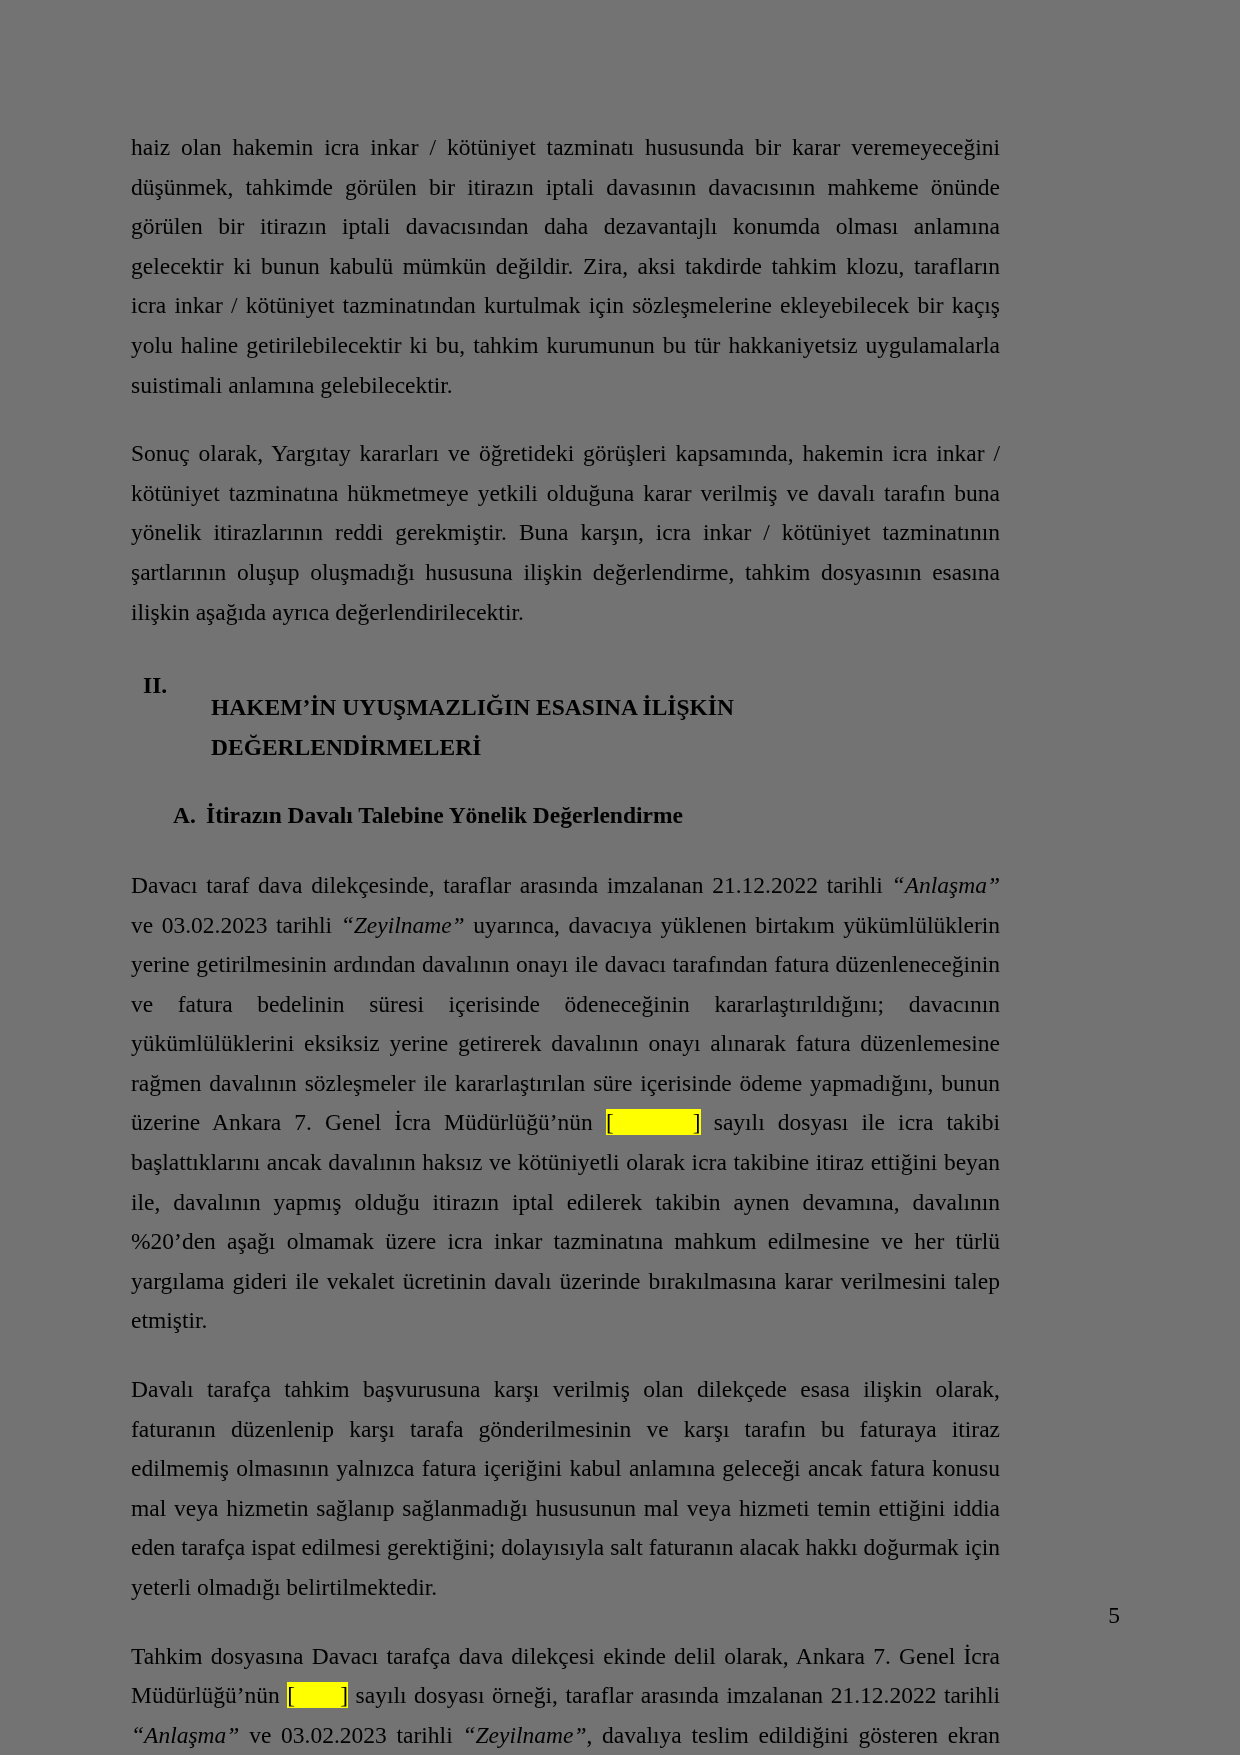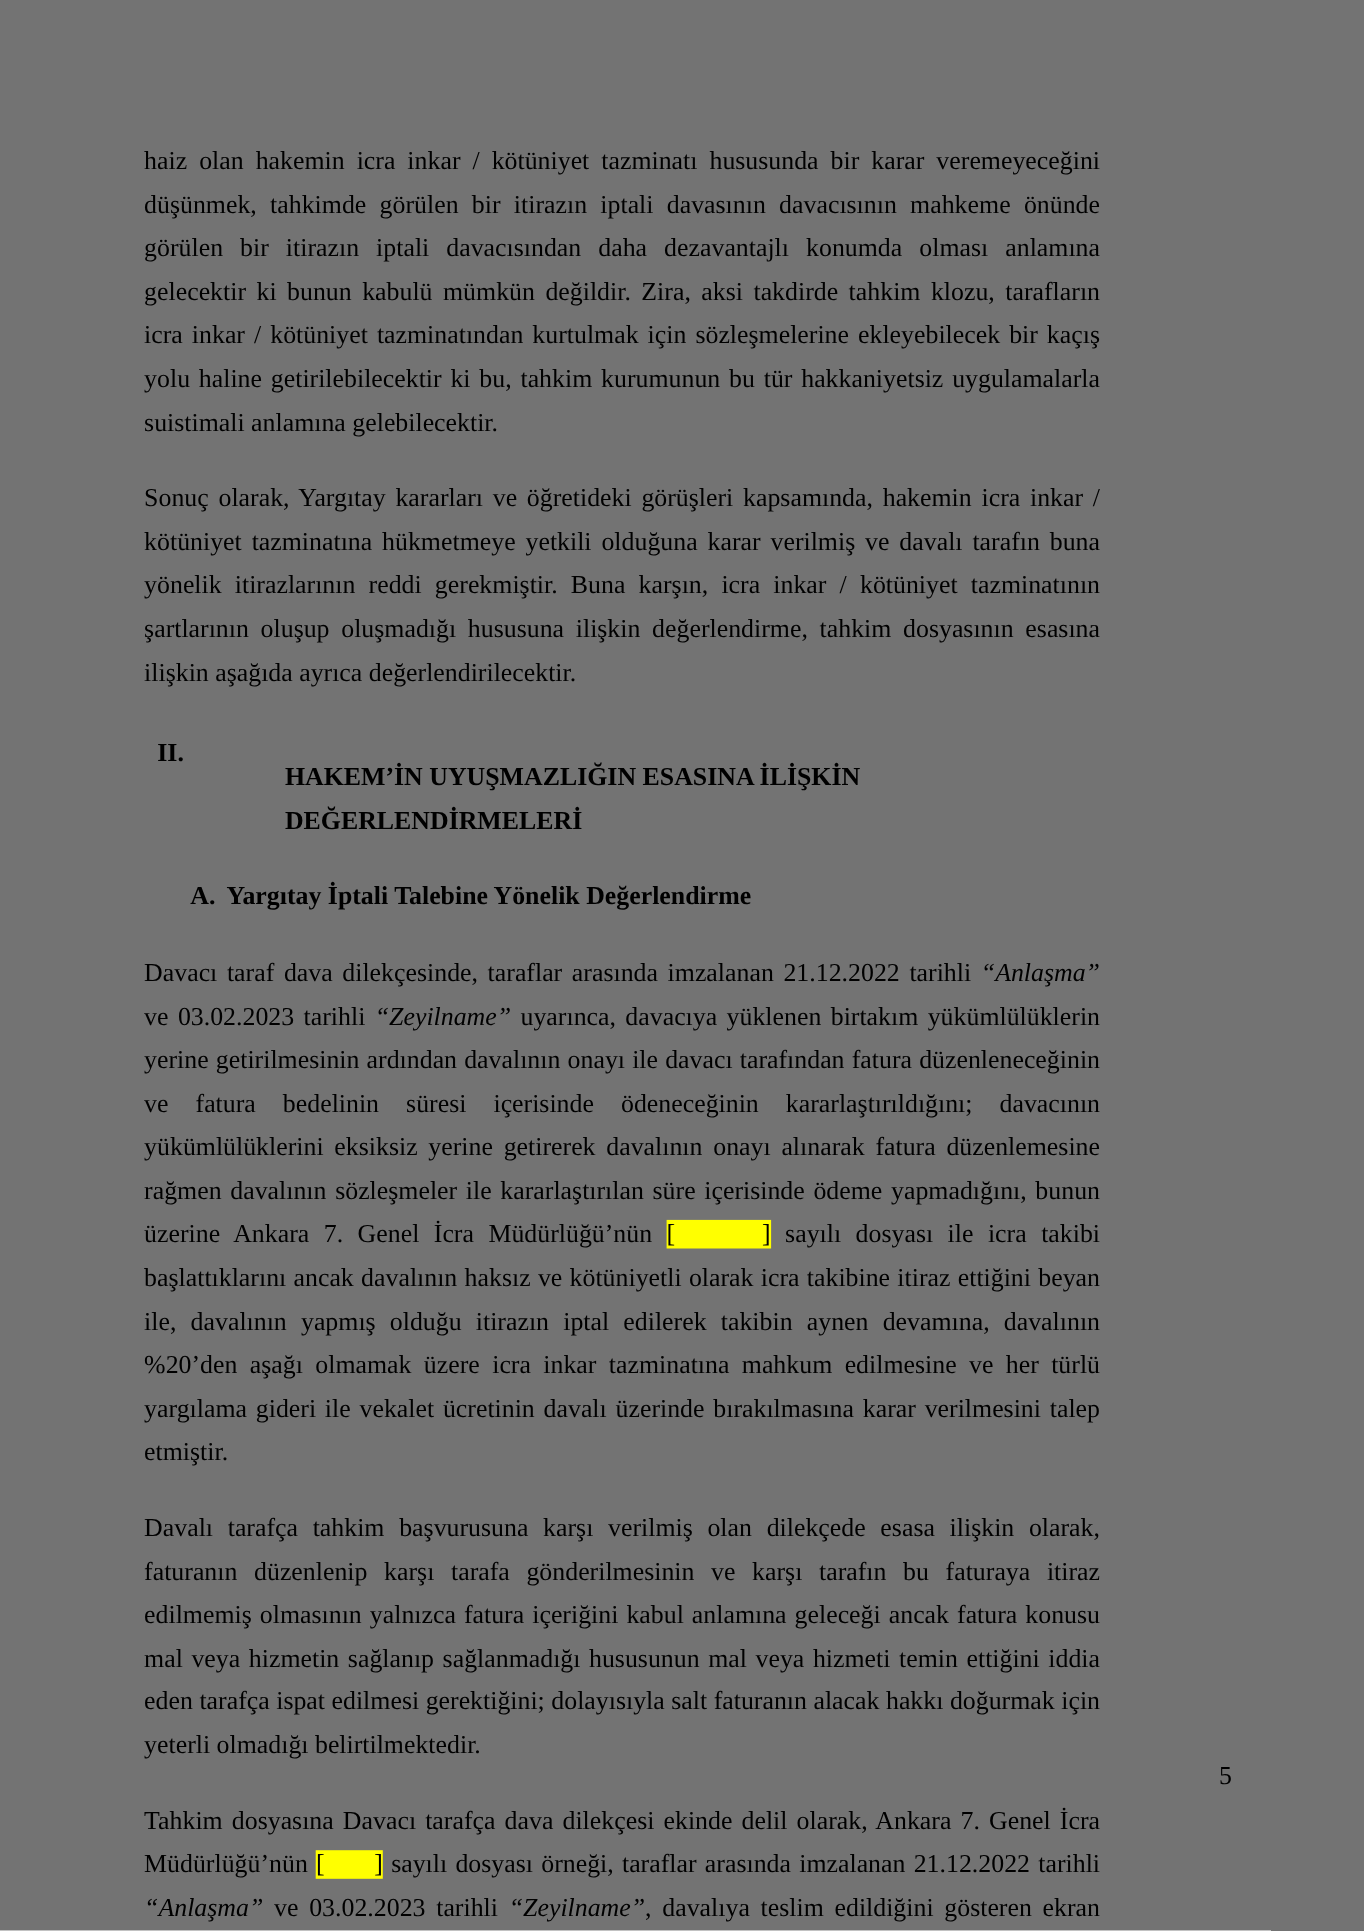--- a/index.html
+++ b/index.html
@@ -35,21 +35,20 @@
   }
   
   .heading-2 {
     display: flex;
     align-items: flex-start;
     font-weight: bold;
     font-size: 23.5px;
     line-height: 39.6px;
     margin: 34px 0 0 0;
     padding-left: 12px;
-    gap: 48px;
   }
   .heading-2 .num {
     width: 68px;
     flex: 0 0 68px;
   }
   .heading-2 .txt {
     flex: 1 1 auto;
     margin-top: 22px;
   }
   
@@ -102,21 +101,21 @@
     <span>Sonuç olarak, Yargıtay kararları ve öğretideki görüşleri kapsamında, hakemin icra inkar / kötüniyet tazminatına hükmetmeye yetkili olduğuna karar verilmiş ve davalı tarafın buna yönelik itirazlarının reddi gerekmiştir. Buna karşın, icra inkar / kötüniyet tazminatının şartlarının oluşup oluşmadığı hususuna ilişkin değerlendirme, tahkim dosyasının esasına ilişkin aşağıda ayrıca değerlendirilecektir.</span>
   </p>
 
   <div class="heading-2">
     <span class="num">II.</span>
     <span class="txt">HAKEM’İN UYUŞMAZLIĞIN ESASINA İLİŞKİN DEĞERLENDİRMELERİ</span>
   </div>
 
   <div class="heading-3">
     <span class="num">A.</span>
-    <span class="txt">Yargıtay İptali Talebine Yönelik Değerlendirme</span>
+    <span class="txt">İtirazın Davalı Talebine Yönelik Değerlendirme</span>
   </div>
 
   <p class="body-text after-heading">
     <span>Davacı taraf dava dilekçesinde, taraflar arasında imzalanan 21.12.2022 tarihli </span><em>“Anlaşma”</em><span> ve 03.02.2023 tarihli </span><em>“Zeyilname”</em><span> uyarınca, davacıya yüklenen birtakım yükümlülüklerin yerine getirilmesinin ardından davalının onayı ile davacı tarafından fatura düzenleneceğinin ve fatura bedelinin süresi içerisinde ödeneceğinin kararlaştırıldığını; davacının yükümlülüklerini eksiksiz yerine getirerek davalının onayı alınarak fatura düzenlemesine rağmen davalının sözleşmeler ile kararlaştırılan süre içerisinde ödeme yapmadığını, bunun üzerine Ankara 7. Genel İcra Müdürlüğü’nün </span><span class="redact">[      ]</span><span> sayılı dosyası ile icra takibi başlattıklarını ancak davalının haksız ve kötüniyetli olarak icra takibine itiraz ettiğini beyan ile, davalının yapmış olduğu itirazın iptal edilerek takibin aynen devamına, davalının %20’den aşağı olmamak üzere icra inkar tazminatına mahkum edilmesine ve her türlü yargılama gideri ile vekalet ücretinin davalı üzerinde bırakılmasına karar verilmesini talep etmiştir.</span>
   </p>
 
   <p class="body-text">
     <span>Davalı tarafça tahkim başvurusuna karşı verilmiş olan dilekçede esasa ilişkin olarak, faturanın düzenlenip karşı tarafa gönderilmesinin ve karşı tarafın bu faturaya itiraz edilmemiş olmasının yalnızca fatura içeriğini kabul anlamına geleceği ancak fatura konusu mal veya hizmetin sağlanıp sağlanmadığı hususunun mal veya hizmeti temin ettiğini iddia eden tarafça ispat edilmesi gerektiğini; dolayısıyla salt faturanın alacak hakkı doğurmak için yeterli olmadığı belirtilmektedir.</span>
   </p>
 

